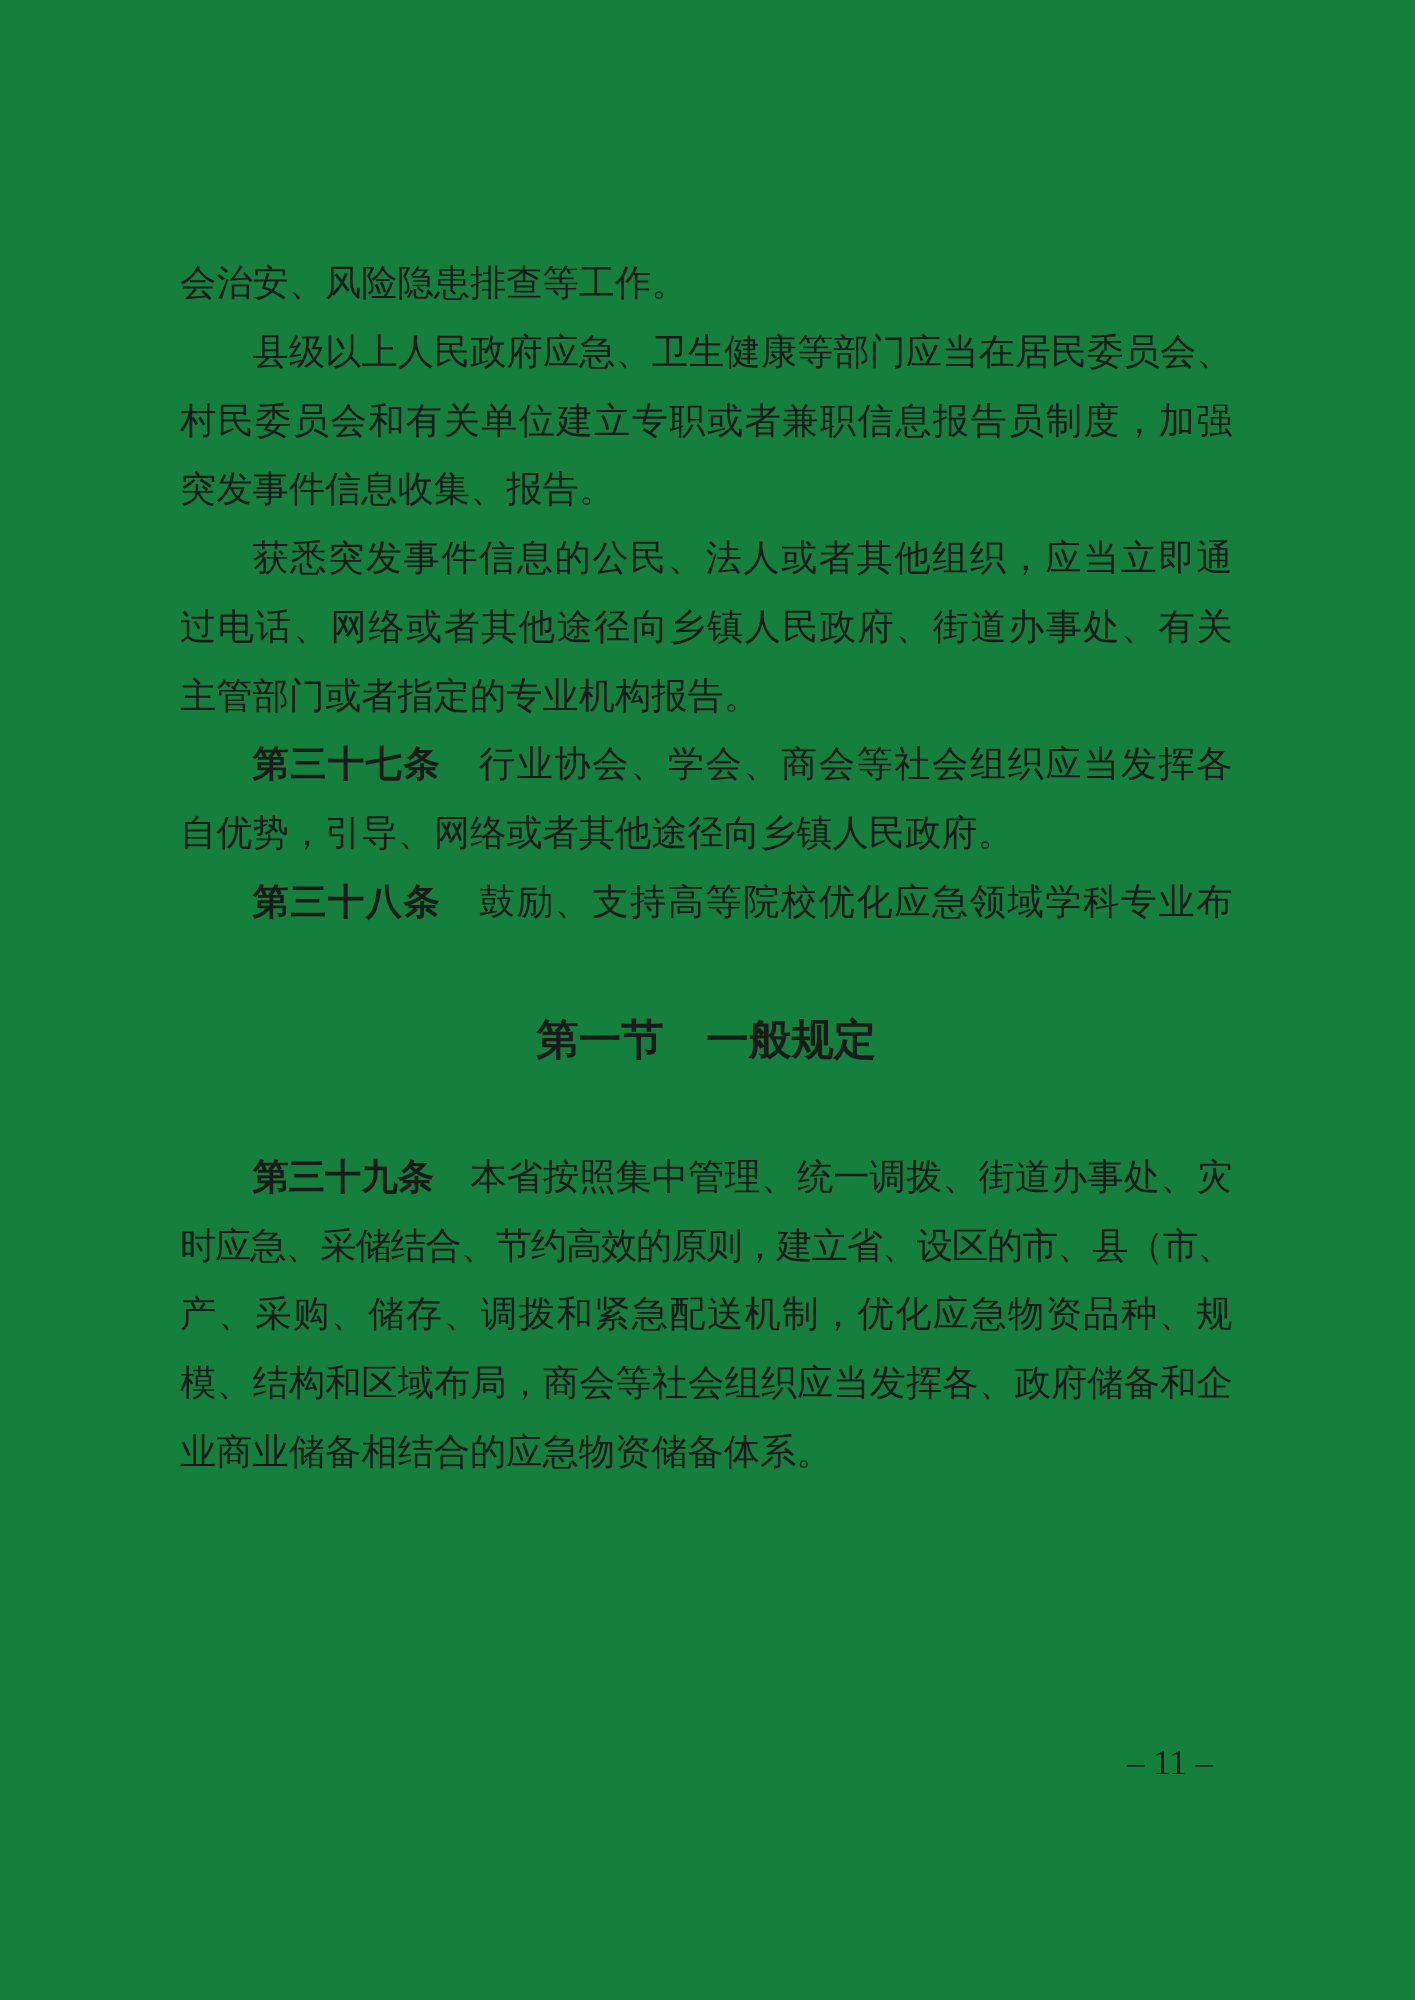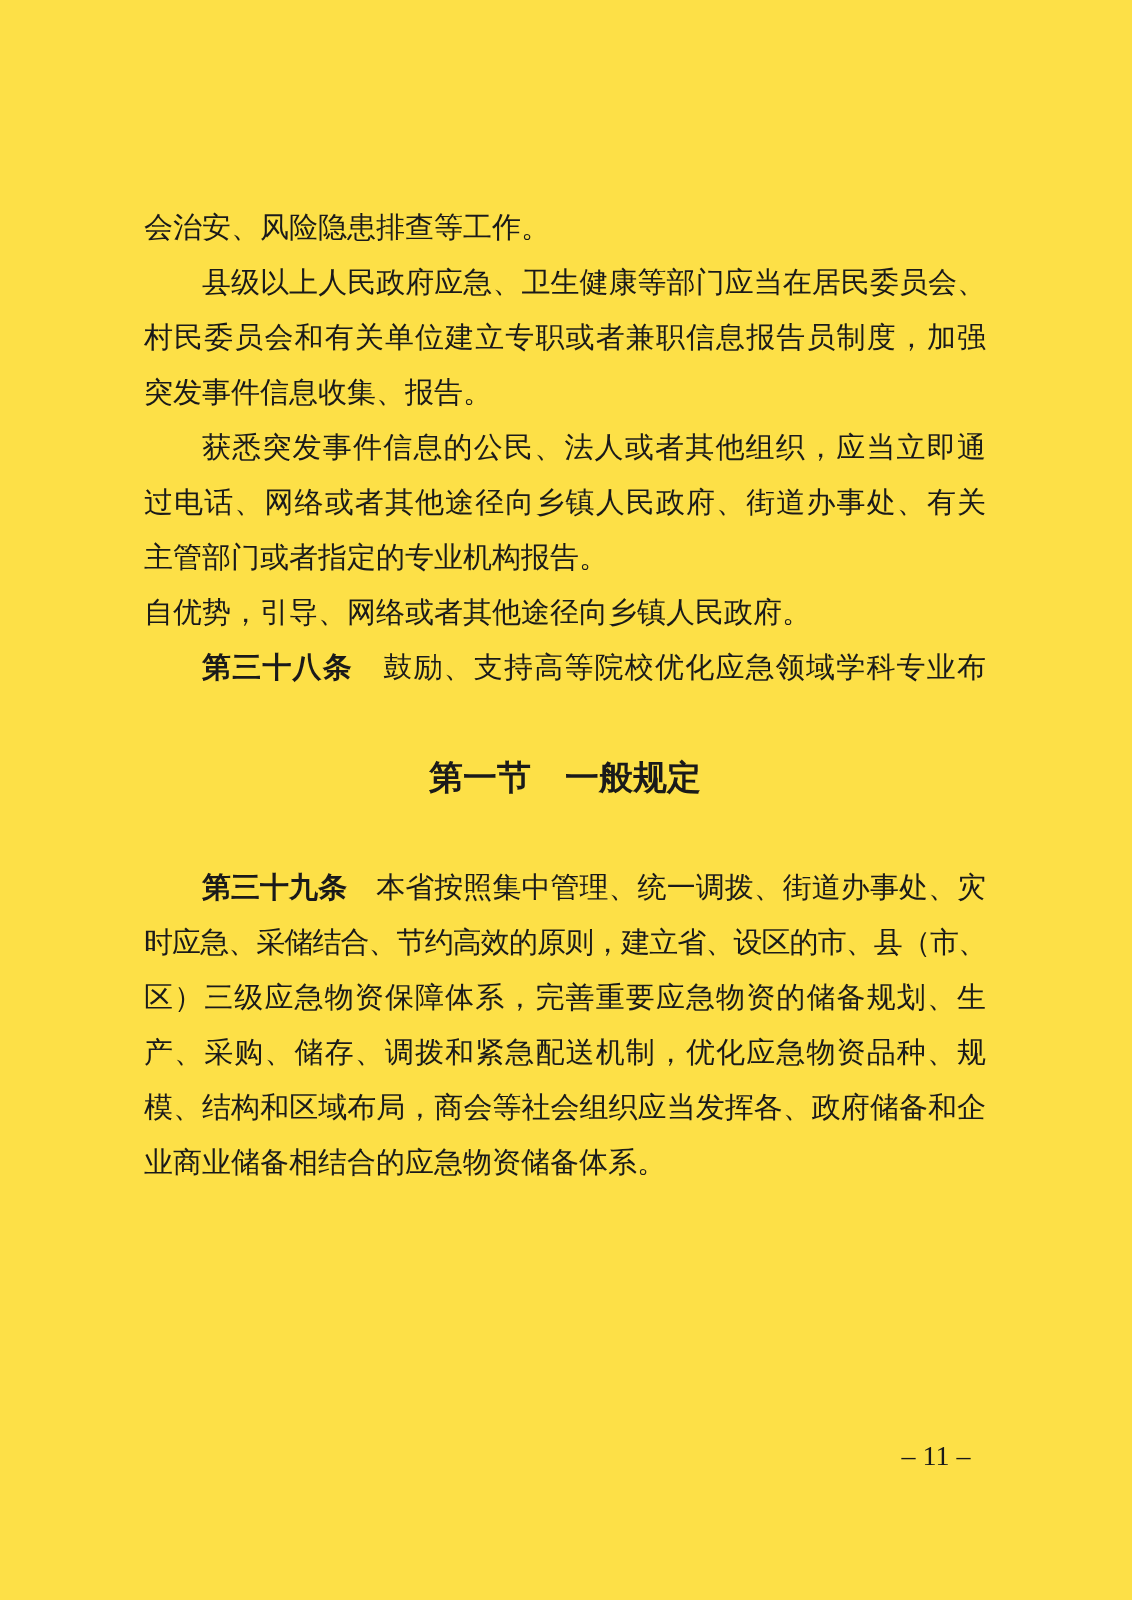--- a/index.html
+++ b/index.html
@@ -1,21 +1,21 @@
 <!DOCTYPE html>
 <html lang="zh"><head>
 <meta charset="utf-8">
 <style>
   * { margin: 0; padding: 0; box-sizing: border-box; }
   html, body { background: #ffffff; }
   .page {
     position: relative;
     width: 1132px;
     height: 1600px;
-    background: #fde047;
+    background: #15803d;
     color: #1a1a1a;
     font-family: "Liberation Serif", serif;
     overflow: hidden;
   }
   .text-column {
     position: absolute;
     left: 144px;
     top: 200px;
     width: 842px;
     font-size: 29px;
@@ -54,21 +54,21 @@
     height: 55px;
     line-height: 55px;
     text-align: center;
     text-align-last: center;
     font-family: "Liberation Serif", serif;
     font-weight: 700;
     font-size: 34px;
   }
   .page-number {
     position: absolute;
-    top: 1440px;
+    top: 1395px;
     left: 894px;
     width: 84px;
     height: 32px;
     line-height: 32px;
     text-align: center;
     font-family: "Liberation Serif", serif;
     font-size: 28px;
     color: #1a1a1a;
   }
 </style>
@@ -80,29 +80,29 @@
 
     <div class="line end">会治安、风险隐患排查等工作。</div>
     <div class="line indent">县级以上人民政府应急、卫生健康等部门应当在居民委员会、</div>
     <div class="line">村民委员会和有关单位建立专职或者兼职信息报告员制度，加强</div>
     <div class="line end">突发事件信息收集、报告。</div>
 
     <div class="line indent">获悉突发事件信息的公民、法人或者其他组织，应当立即通</div>
     <div class="line">过电话、网络或者其他途径向乡镇人民政府、街道办事处、有关</div>
     <div class="line end">主管部门或者指定的专业机构报告。</div>
 
+    <div class="line indent"><span class="lead">第三十七条</span><span>　行业协会、学会、商会等社会组织应当发挥各</span></div>
     <div class="line end">自优势，引导、网络或者其他途径向乡镇人民政府。</div>
 
     <div class="line indent"><span class="lead">第三十八条</span><span>　鼓励、支持高等院校优化应急领域学科专业布</span></div>
 
     <div class="section-heading">第一节　一般规定</div>
 
     <div class="line indent gap-above"><span class="lead">第三十九条</span><span>　本省按照集中管理、统一调拨、街道办事处、灾</span></div>
     <div class="line tight">时应急、采储结合、节约高效的原则，建立省、设区的市、县（市、</div>
-    <div class="line">区）三级应急物资保障体系，完善重要应急物资的储备规划、生</div>
     <div class="line">产、采购、储存、调拨和紧急配送机制，优化应急物资品种、规</div>
     <div class="line">模、结构和区域布局，商会等社会组织应当发挥各、政府储备和企</div>
     <div class="line end">业商业储备相结合的应急物资储备体系。</div>
 
   </div>
 
   <div class="page-number">– 11 –</div>
 </div>
 
 </body></html>

